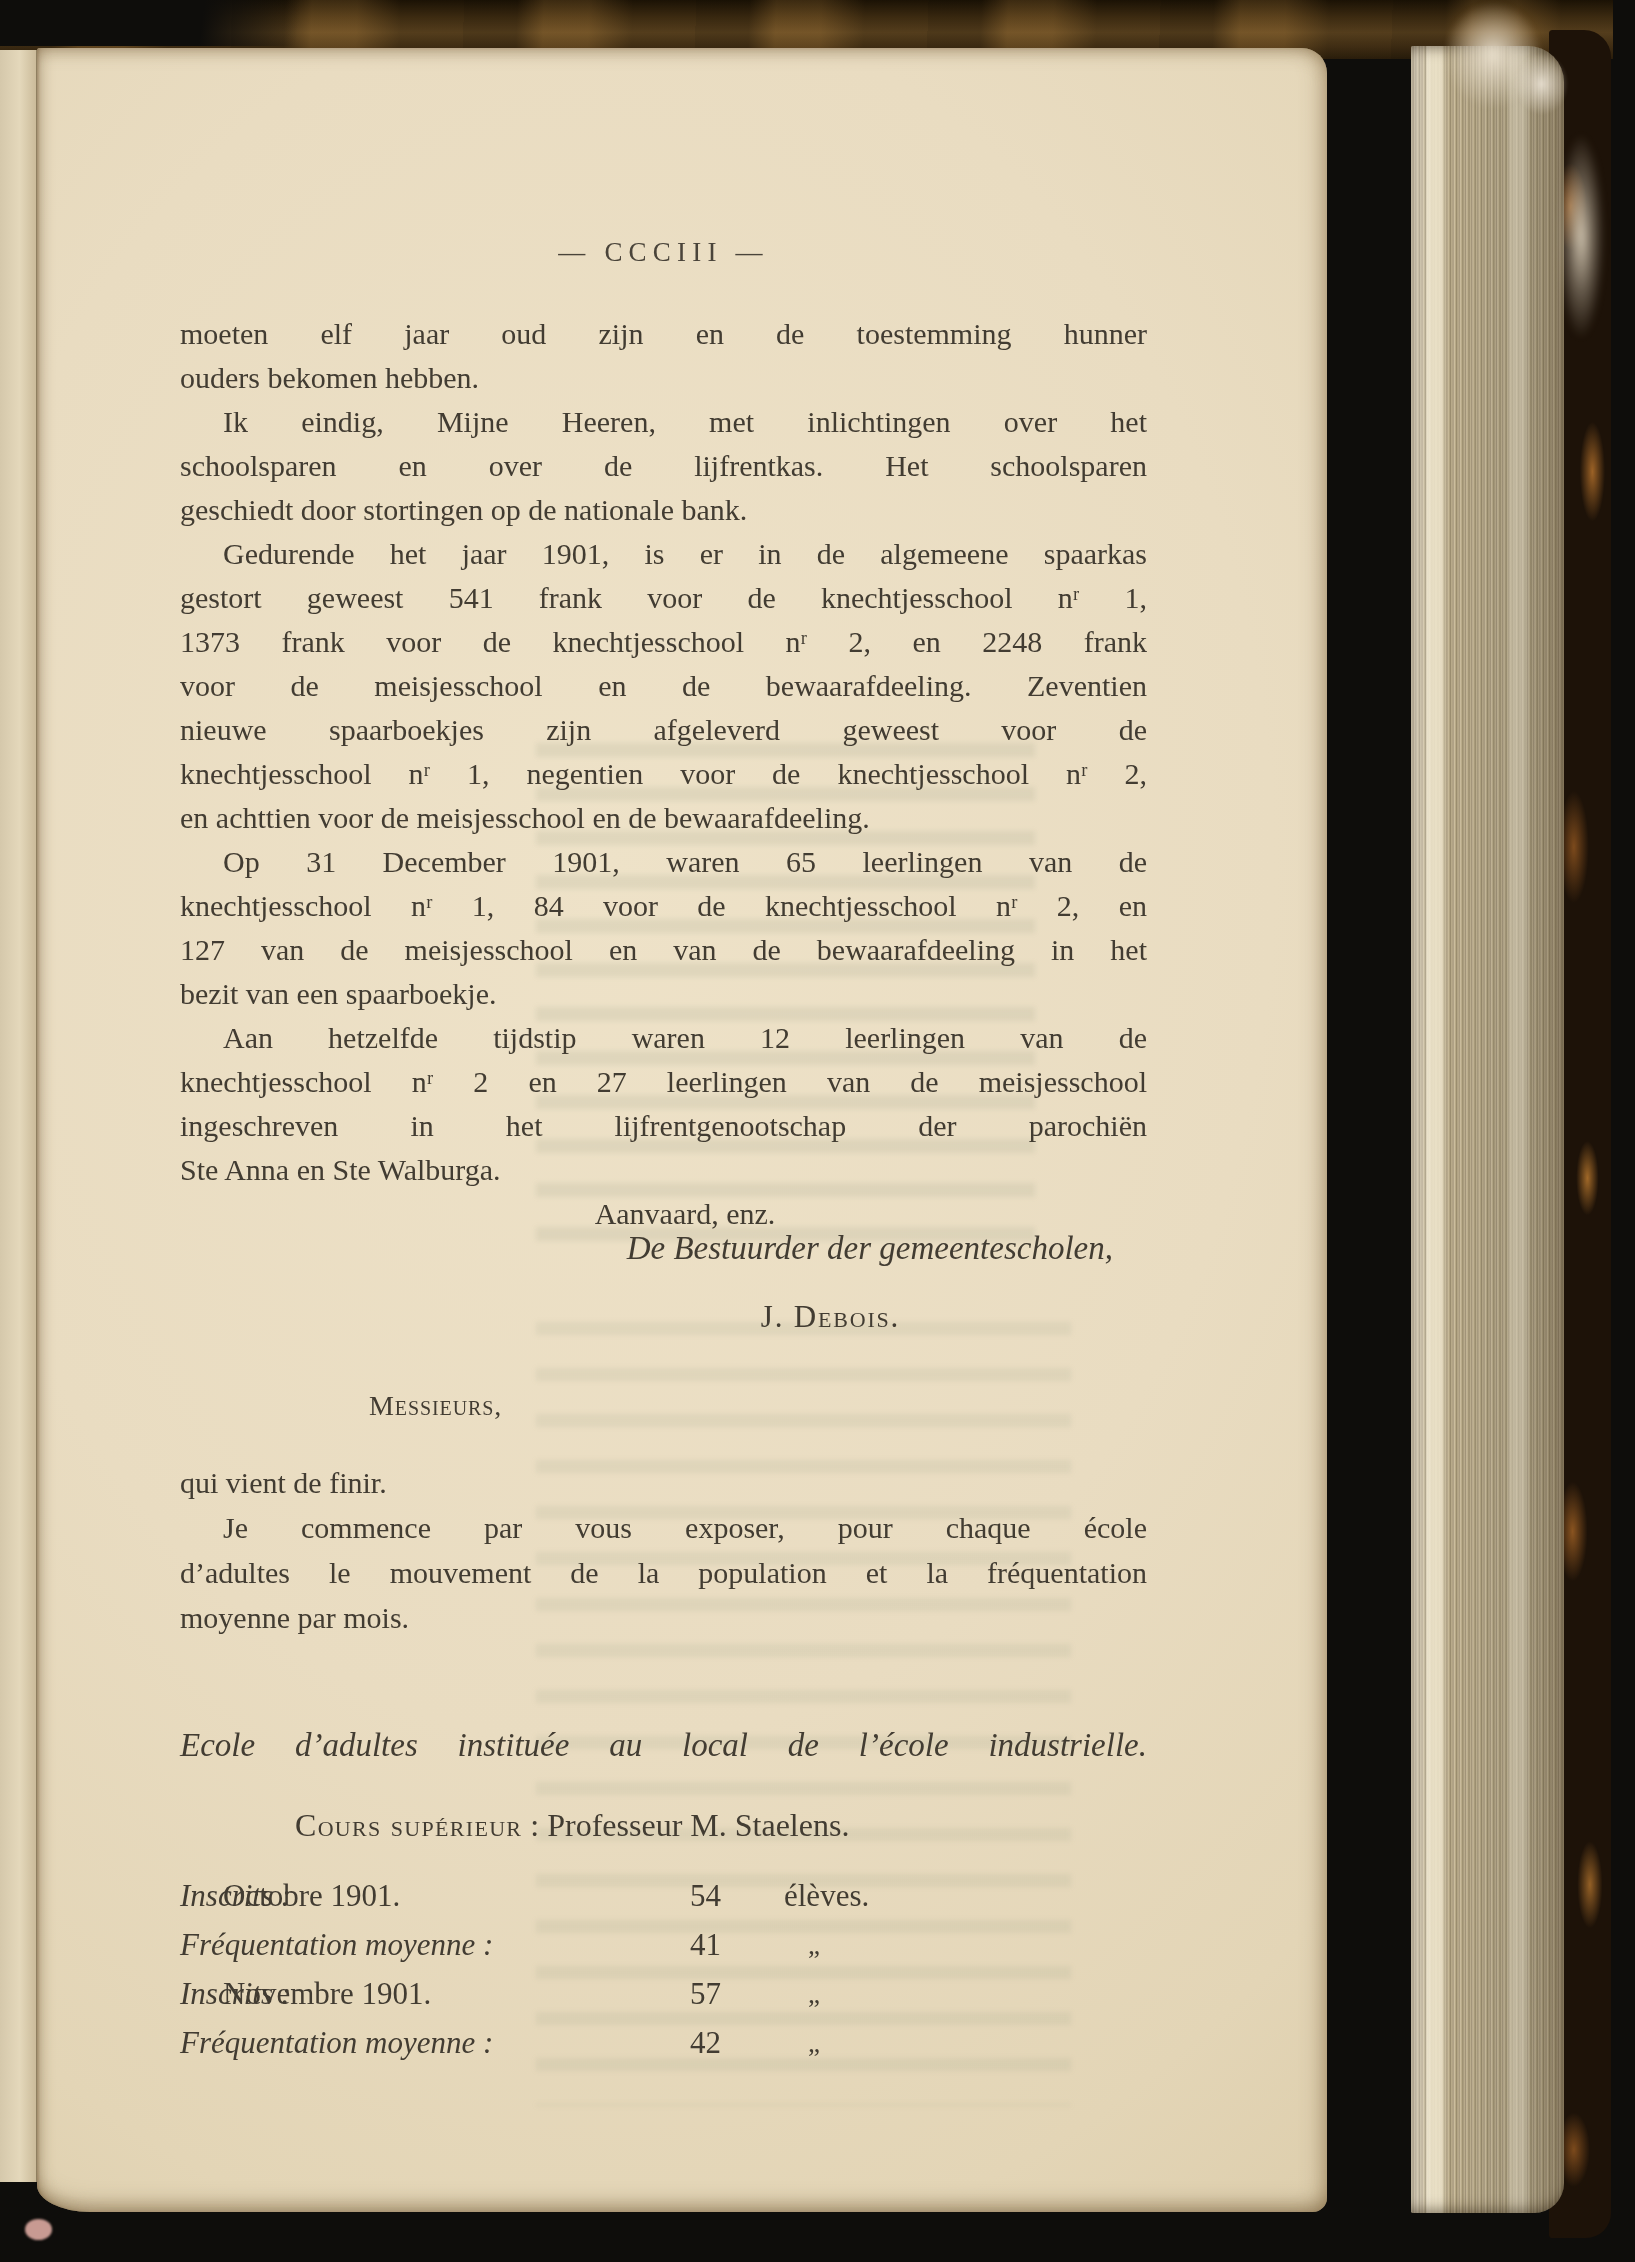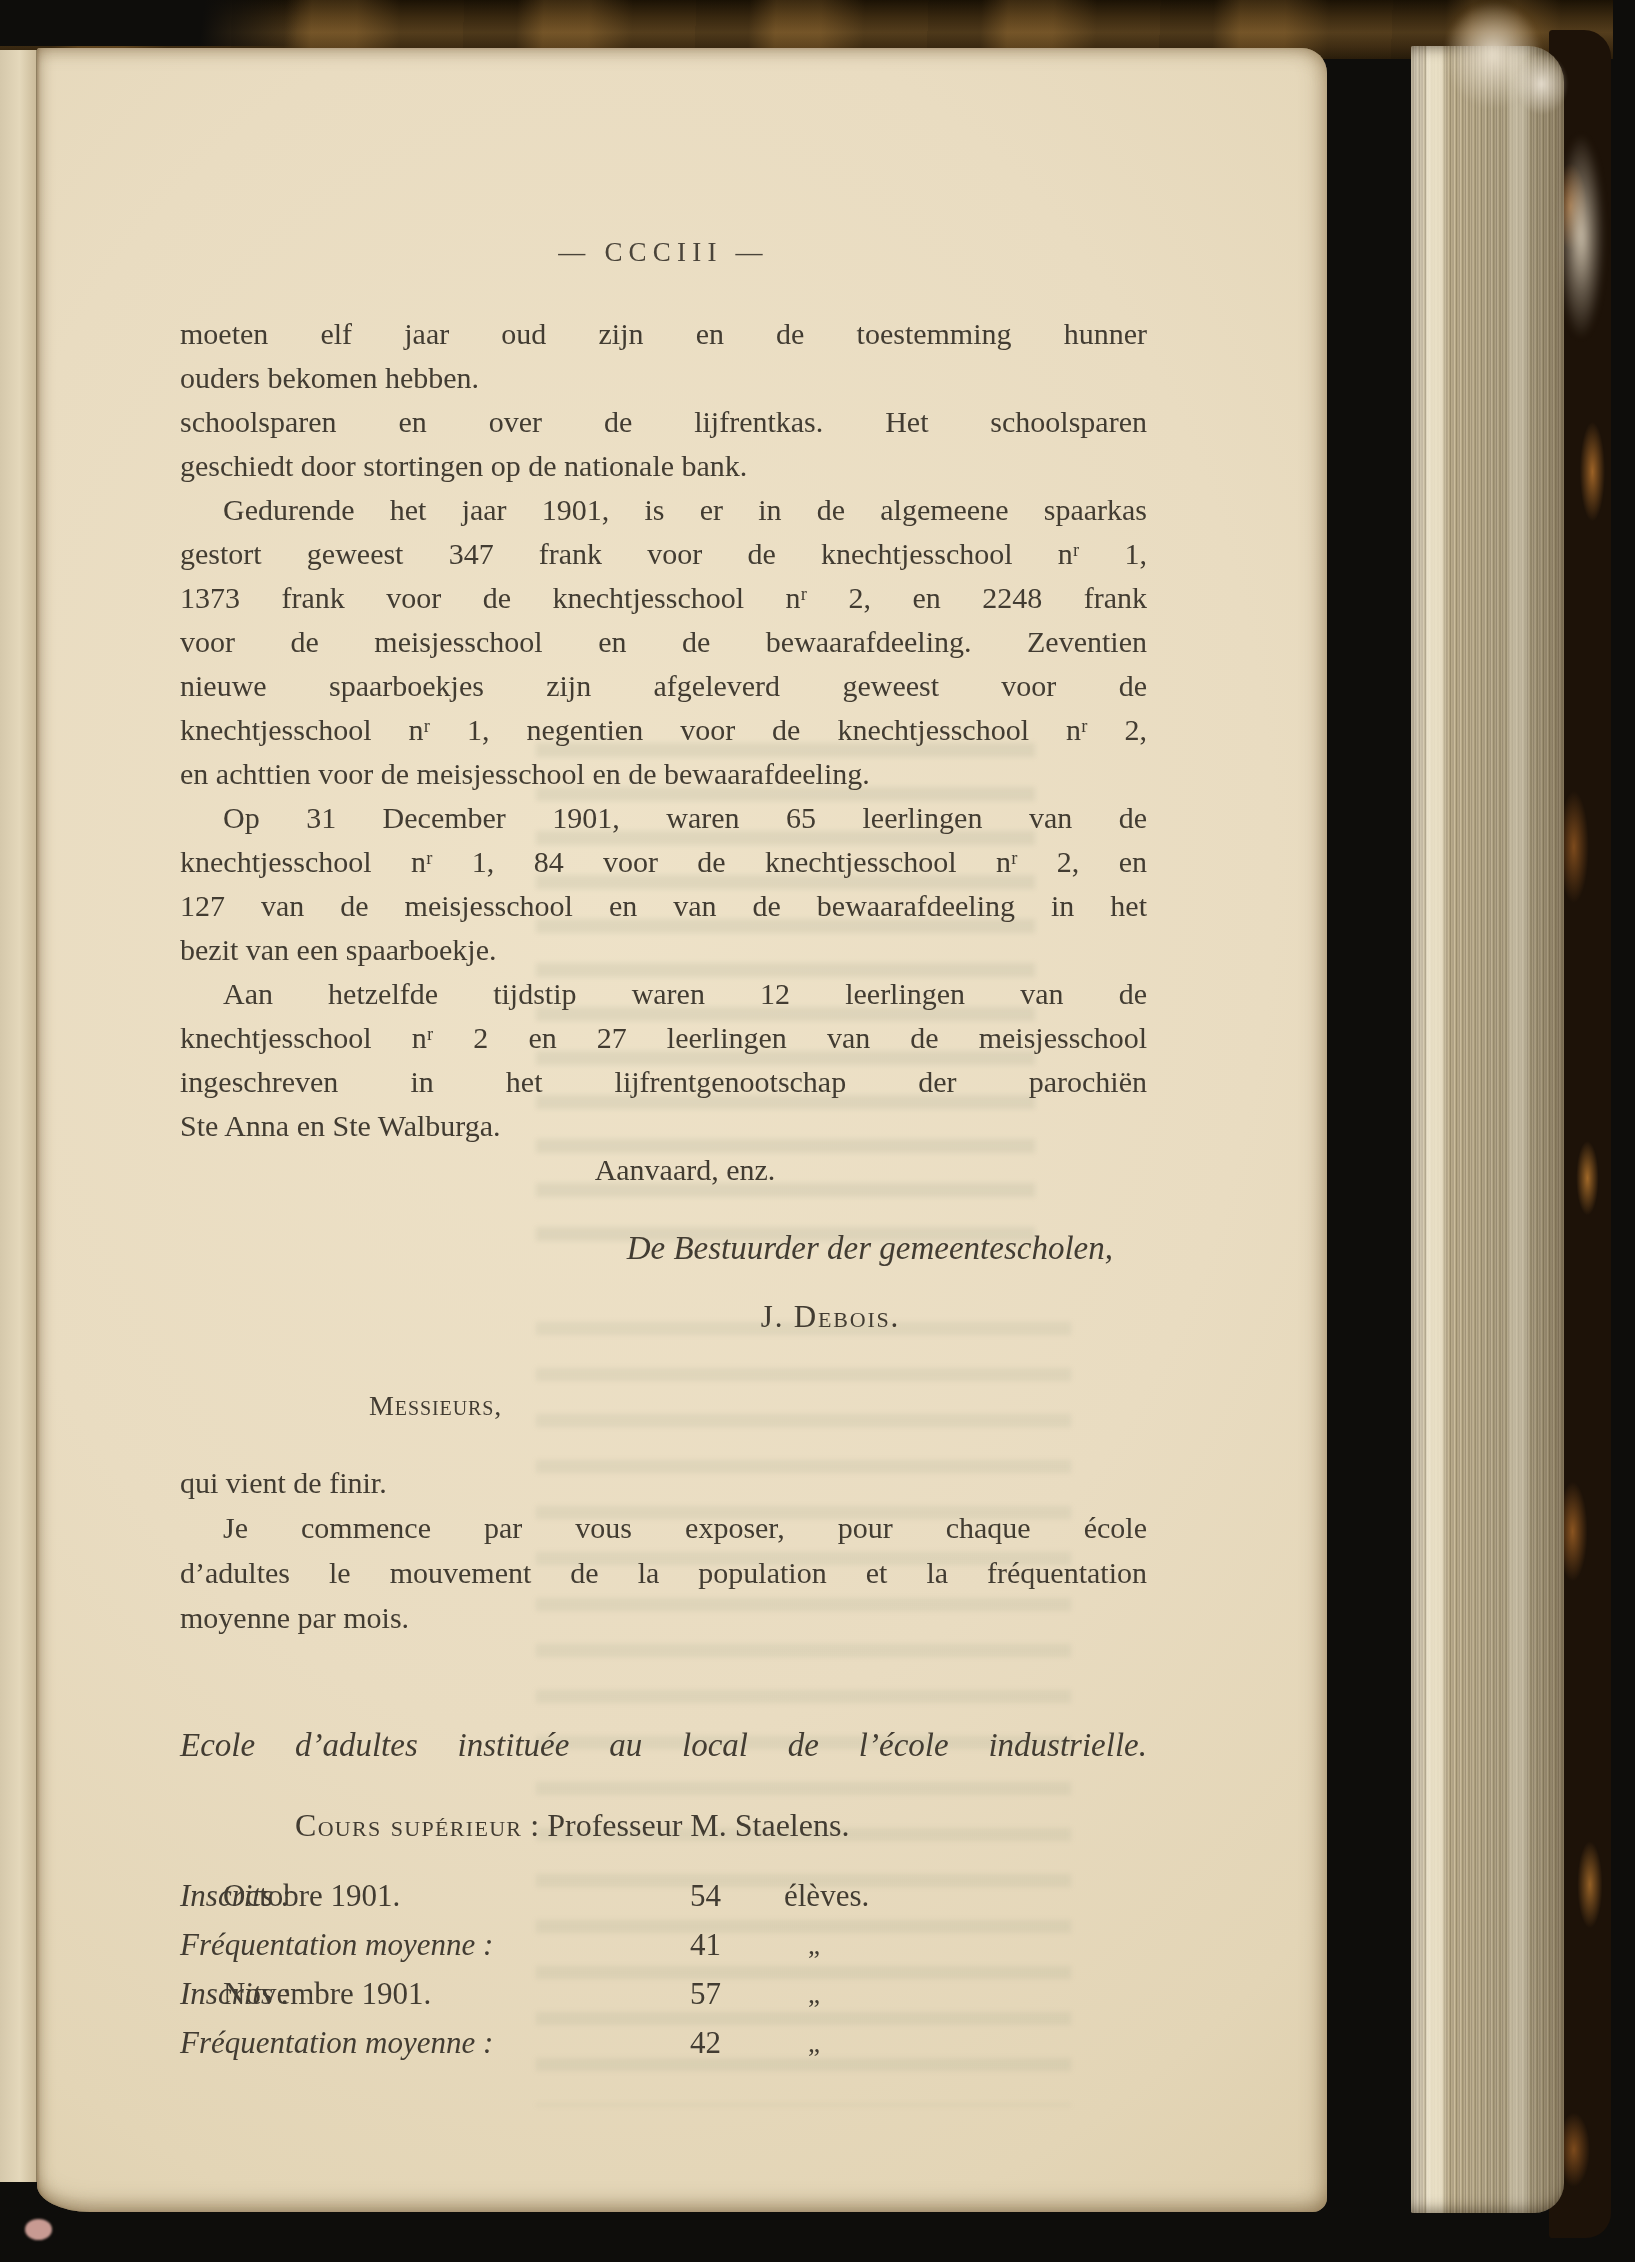--- a/index.html
+++ b/index.html
@@ -106,24 +106,25 @@
   <div class="page-main">
 
     <div class="ghost ghost-a"></div>
     <div class="ghost ghost-b"></div>
 
     <div class="page-header">— CCCIII —</div>
 
     <div class="flow">
       <div class="ln j">moeten elf jaar oud zijn en de toestemming hunner</div>
       <div class="ln">ouders bekomen hebben.</div>
+      <div class="ln j ind">Ik eindig, Mijne Heeren, met inlichtingen over het</div>
       <div class="ln j">schoolsparen en over de lijfrentkas. Het schoolsparen</div>
       <div class="ln">geschiedt door stortingen op de nationale bank.</div>
       <div class="ln j ind">Gedurende het jaar 1901, is er in de algemeene spaarkas</div>
-      <div class="ln j">gestort geweest 347 frank voor de knechtjesschool nʳ 1,</div>
+      <div class="ln j">gestort geweest 541 frank voor de knechtjesschool nʳ 1,</div>
       <div class="ln j">1373 frank voor de knechtjesschool nʳ 2, en 2248 frank</div>
       <div class="ln j">voor de meisjesschool en de bewaarafdeeling. Zeventien</div>
       <div class="ln j">nieuwe spaarboekjes zijn afgeleverd geweest voor de</div>
       <div class="ln j">knechtjesschool nʳ 1, negentien voor de knechtjesschool nʳ 2,</div>
       <div class="ln">en achttien voor de meisjesschool en de bewaarafdeeling.</div>
       <div class="ln j ind">Op 31 December 1901, waren 65 leerlingen van de</div>
       <div class="ln j">knechtjesschool nʳ 1, 84 voor de knechtjesschool nʳ 2, en</div>
       <div class="ln j">127 van de meisjesschool en van de bewaarafdeeling in het</div>
       <div class="ln">bezit van een spaarboekje.</div>
       <div class="ln j ind">Aan hetzelfde tijdstip waren 12 leerlingen van de</div>

